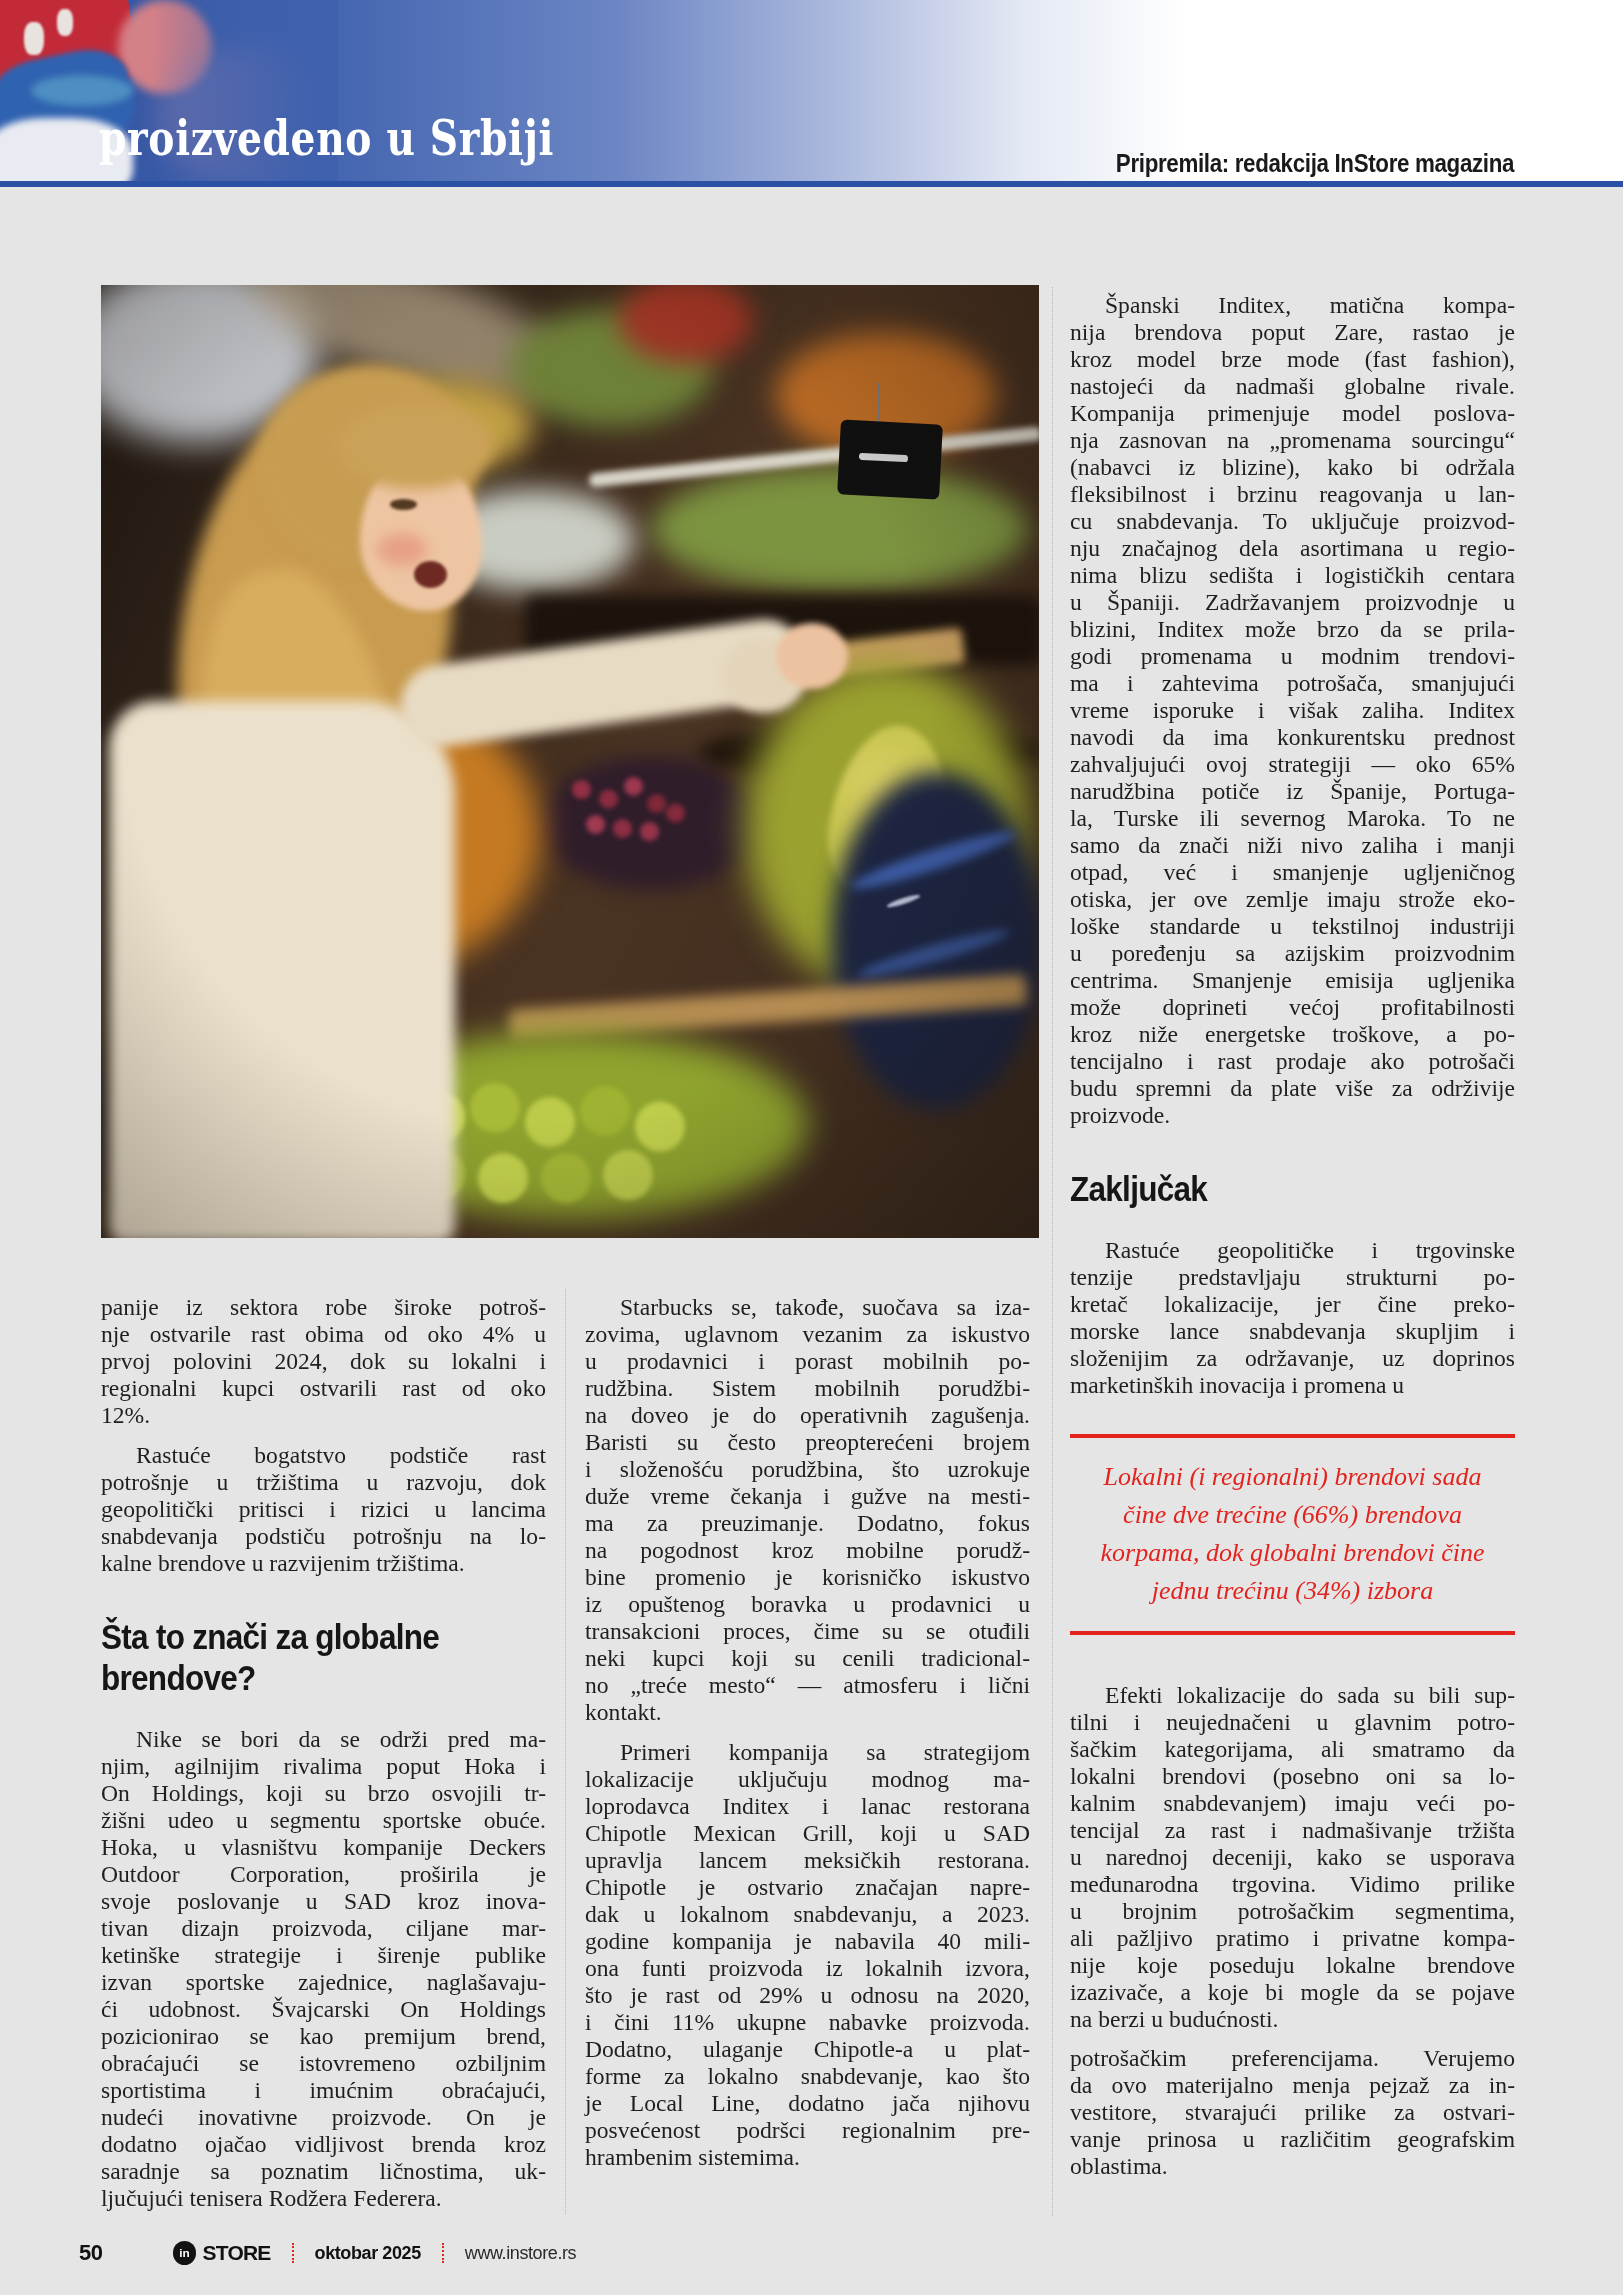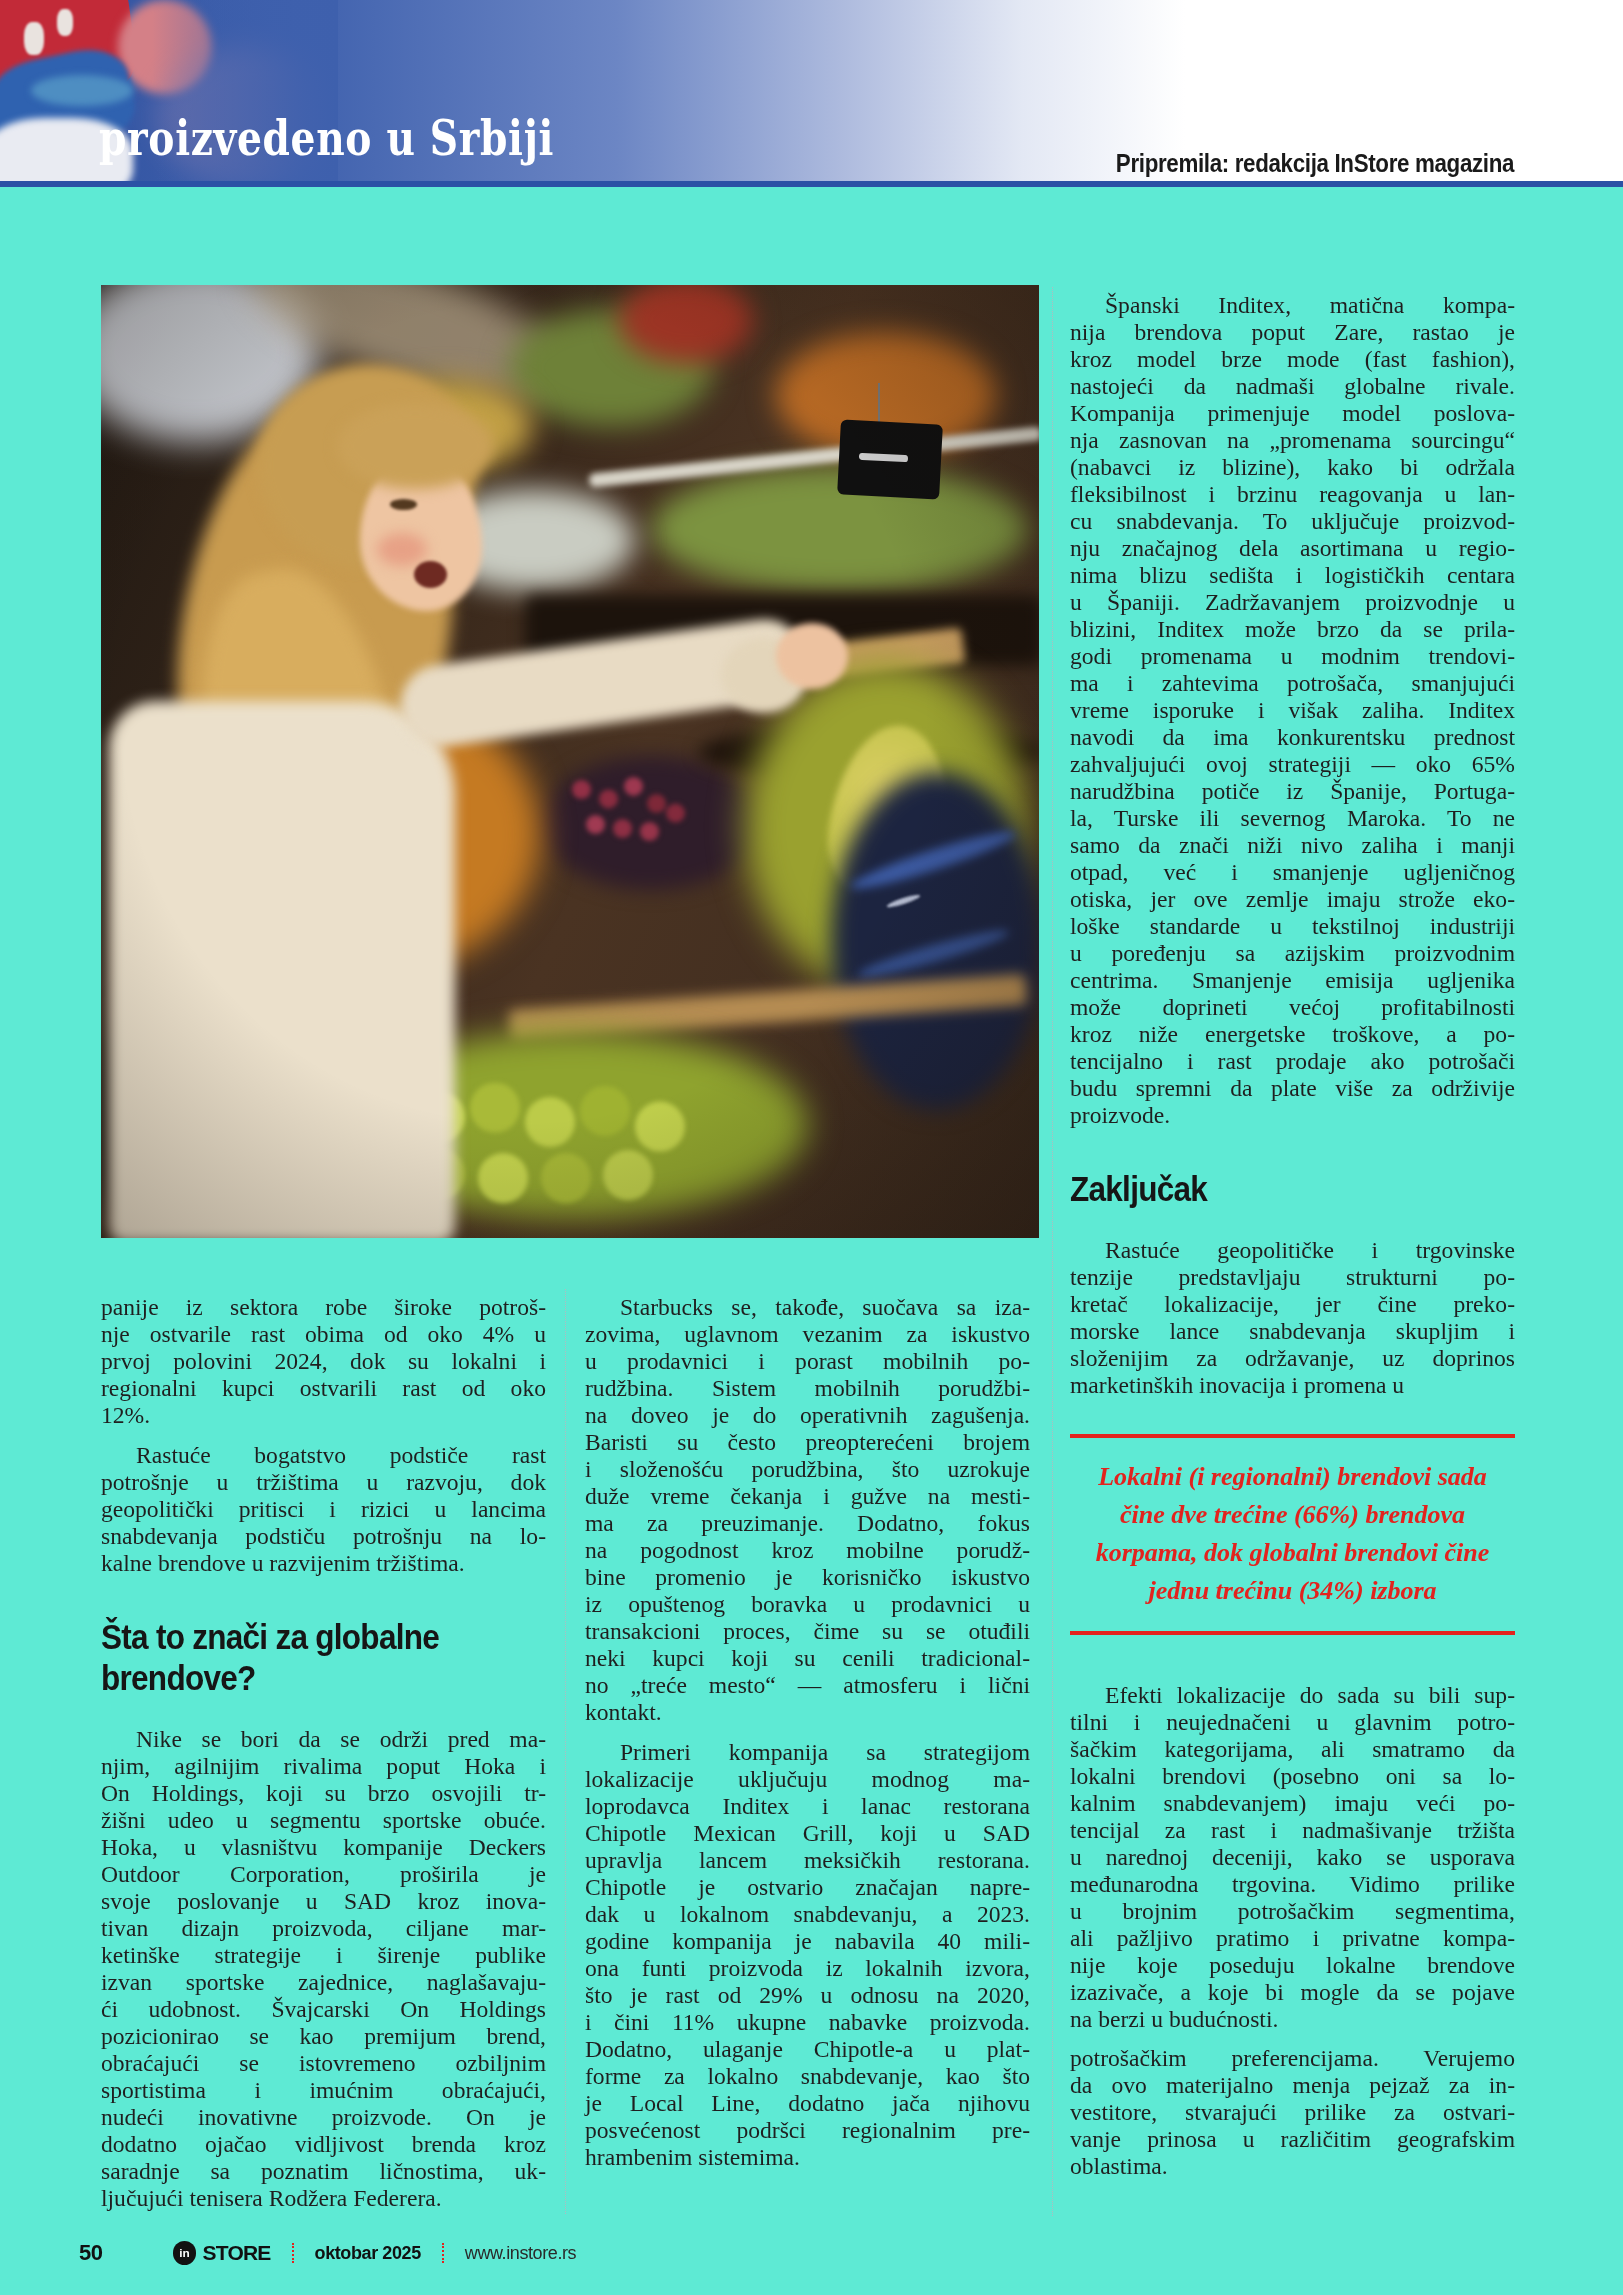--- a/index.html
+++ b/index.html
@@ -1,16 +1,16 @@
 <!DOCTYPE html>
 <html style="font-size:12.6px"><head>
 <meta charset="utf-8">
 <style>
   html,body { margin:0; padding:0; background:#ffffff; }
-  .page { position:relative; width:1623px; height:2295px; background:#5eead4; overflow:hidden;
+  .page { position:relative; width:1623px; height:2295px; background:#e5e5e5; overflow:hidden;
           font-family:"Liberation Serif", serif; }
 
   
   .band { position:absolute; left:0; top:0; width:1623px; height:181px;
           background:linear-gradient(90deg,#30519e 0%,#3e60ad 18%,#6c86c4 38%,#aebbde 52%,#e3e8f4 63%,#ffffff 73%); }
   .flag { position:absolute; left:0; top:0; width:338px; height:181px; overflow:hidden; }
   .flag div { position:absolute; }
   .title { position:absolute; left:99px; top:113px; font-family:"DejaVu Serif",serif; font-weight:700;
            font-size:49px; line-height:50px; color:#ffffff; transform:scaleX(.8); transform-origin:left;
            letter-spacing:0.8px; white-space:nowrap; }
@@ -41,21 +41,21 @@
   .ln.ind { text-indent:35px; }
   .block-p + .block-p { margin-top:12.6px; }
   .block-h2 { margin-top:39px; margin-bottom:28px; }
   .block-h2 div { font-family:"Liberation Sans",sans-serif; font-weight:700; font-size:35px; line-height:41px;
                   color:#161616; letter-spacing:-0.8px; transform:scaleX(.9); transform-origin:left; white-space:nowrap; }
   .block-rule { height:3.9px; background:#e2231e; margin-top:35px; }
   .block-quote { margin-top:20.4px; }
   .block-quote + .block-rule { margin-top:20.4px; }
   .block-rule + .block-p { margin-top:47px; }
   .qln { font-family:"Liberation Serif",serif; font-style:italic; font-size:26px; line-height:38px;
-         color:#e2231e; text-align:center;font-weight:bold; }
+         color:#e2231e; text-align:center; }
 
   
   .footer { position:absolute; left:79px; top:2240px; display:flex; align-items:center; gap:21px;
             font-family:"Liberation Sans",sans-serif; color:#111; }
   .pageno { font-weight:700; font-size:22px; margin-right:49px; letter-spacing:-0.4px; }
   .logo { display:flex; align-items:center; gap:6.3px; }
   .logo-circle { width:23.6px; height:23.6px; border-radius:50%; background:#121212; color:#fff;
                  font-weight:700; font-size:11.8px; display:flex; align-items:center; justify-content:center; }
   .logo-store { font-weight:700; font-size:21px; letter-spacing:-0.8px; }
   .fsep { height:19.6px; border-left:2.4px dotted #e2231e; }

